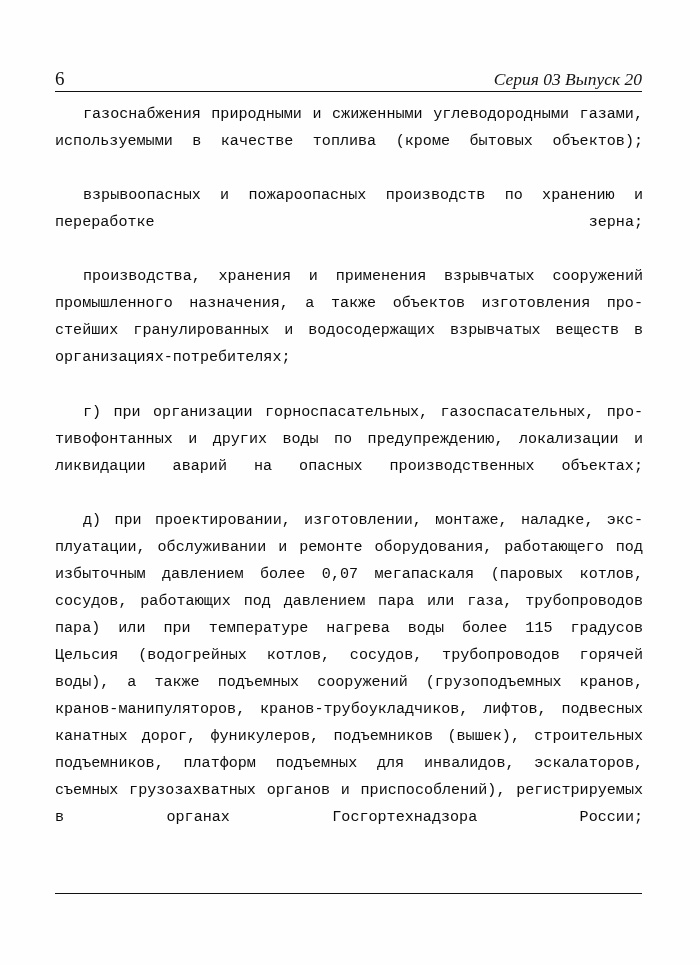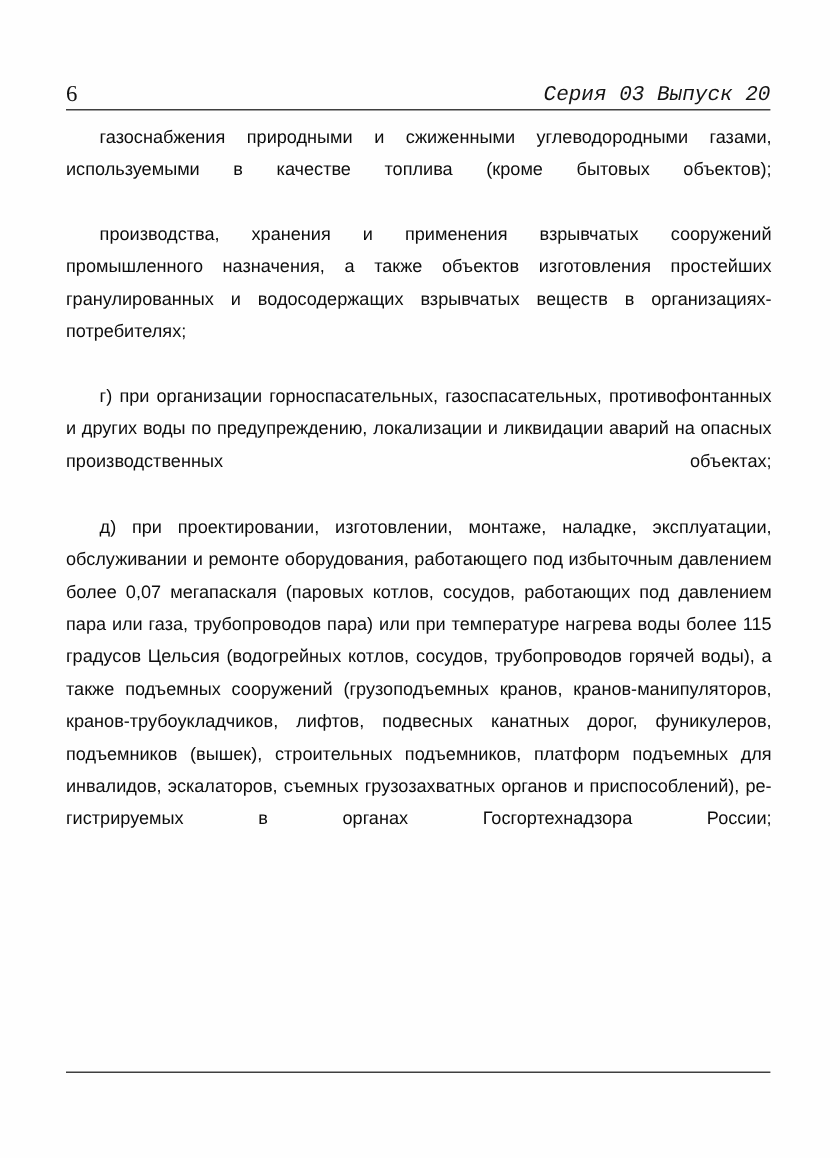--- a/index.html
+++ b/index.html
@@ -35,21 +35,21 @@
     justify-content: space-between;
   }
   .folio {
     font-family: "Liberation Serif", serif;
     font-size: 19px;
     line-height: 1;
     color: #111111;
     letter-spacing: 0;
   }
   .head-title {
-    font-family: Liberation Mono, monospace;
+    font-family: Liberation Serif, serif;
     font-style: italic;
     font-size: 17.5px;
     line-height: 1;
     color: #141414;
     white-space: nowrap;
   }
 
   .rule {
     position: absolute;
     left: 55px;
@@ -62,21 +62,21 @@
 
   
   .body-col {
     position: absolute;
     left: 55px;
     top: 101px;
     width: 588px;
   }
   .para {
     margin: 0;
-    font-family: Liberation Sans, sans-serif;
+    font-family: Liberation Mono, monospace;
     font-size: 15.1px;
     line-height: 27.05px;
     text-align: justify;
     text-justify: inter-word;
     text-indent: 28px;
     color: #0c0c0c;
     hyphens: manual;
     word-spacing: 0.1px;
     -webkit-font-smoothing: antialiased;
   }
@@ -102,20 +102,21 @@
 
   <div class="running-head">
     <span class="folio">6</span>
     <span class="head-title">Серия 03 Выпуск 20</span>
   </div>
 
   <div class="rule rule-top"></div>
 
   <div class="body-col">
     <p class="para">газоснабжения природными и сжиженными углеводородными га­зами, используемыми в качестве топлива (кроме бытовых объектов);</p>
+    <p class="para">взрывоопасных и пожароопасных производств по хранению и переработке зерна;</p>
     <p class="para">производства, хранения и применения взрывчатых сооружений промышленного назначения, а также объектов изготовления про­стейших гранулированных и водосодержащих взрывчатых веществ в организациях-потребителях;</p>
     <p class="para">г) при организации горноспасательных, газоспасательных, про­тивофонтанных и других воды по предупреждению, локализации и ликвидации аварий на опасных производственных объектах;</p>
     <p class="para">д) при проектировании, изготовлении, монтаже, наладке, экс­плуатации, обслуживании и ремонте оборудования, работающего под избыточным давлением более 0,07 мегапаскаля (паровых кот­лов, сосудов, работающих под давлением пара или газа, трубопро­водов пара) или при температуре нагрева воды более 115 градусов Цельсия (водогрейных котлов, сосудов, трубопроводов горячей воды), а также подъемных сооружений (грузоподъемных кранов, кранов-манипуляторов, кранов-трубоукладчиков, лифтов, подвес­ных канатных дорог, фуникулеров, подъемников (вышек), строи­тельных подъемников, платформ подъемных для инвалидов, эска­латоров, съемных грузозахватных органов и приспособлений), ре­гистрируемых в органах Госгортехнадзора России;</p>
 
   </div>
 
   <div class="rule rule-bottom"></div>
 
   <div class="scan"></div>
 </div>

